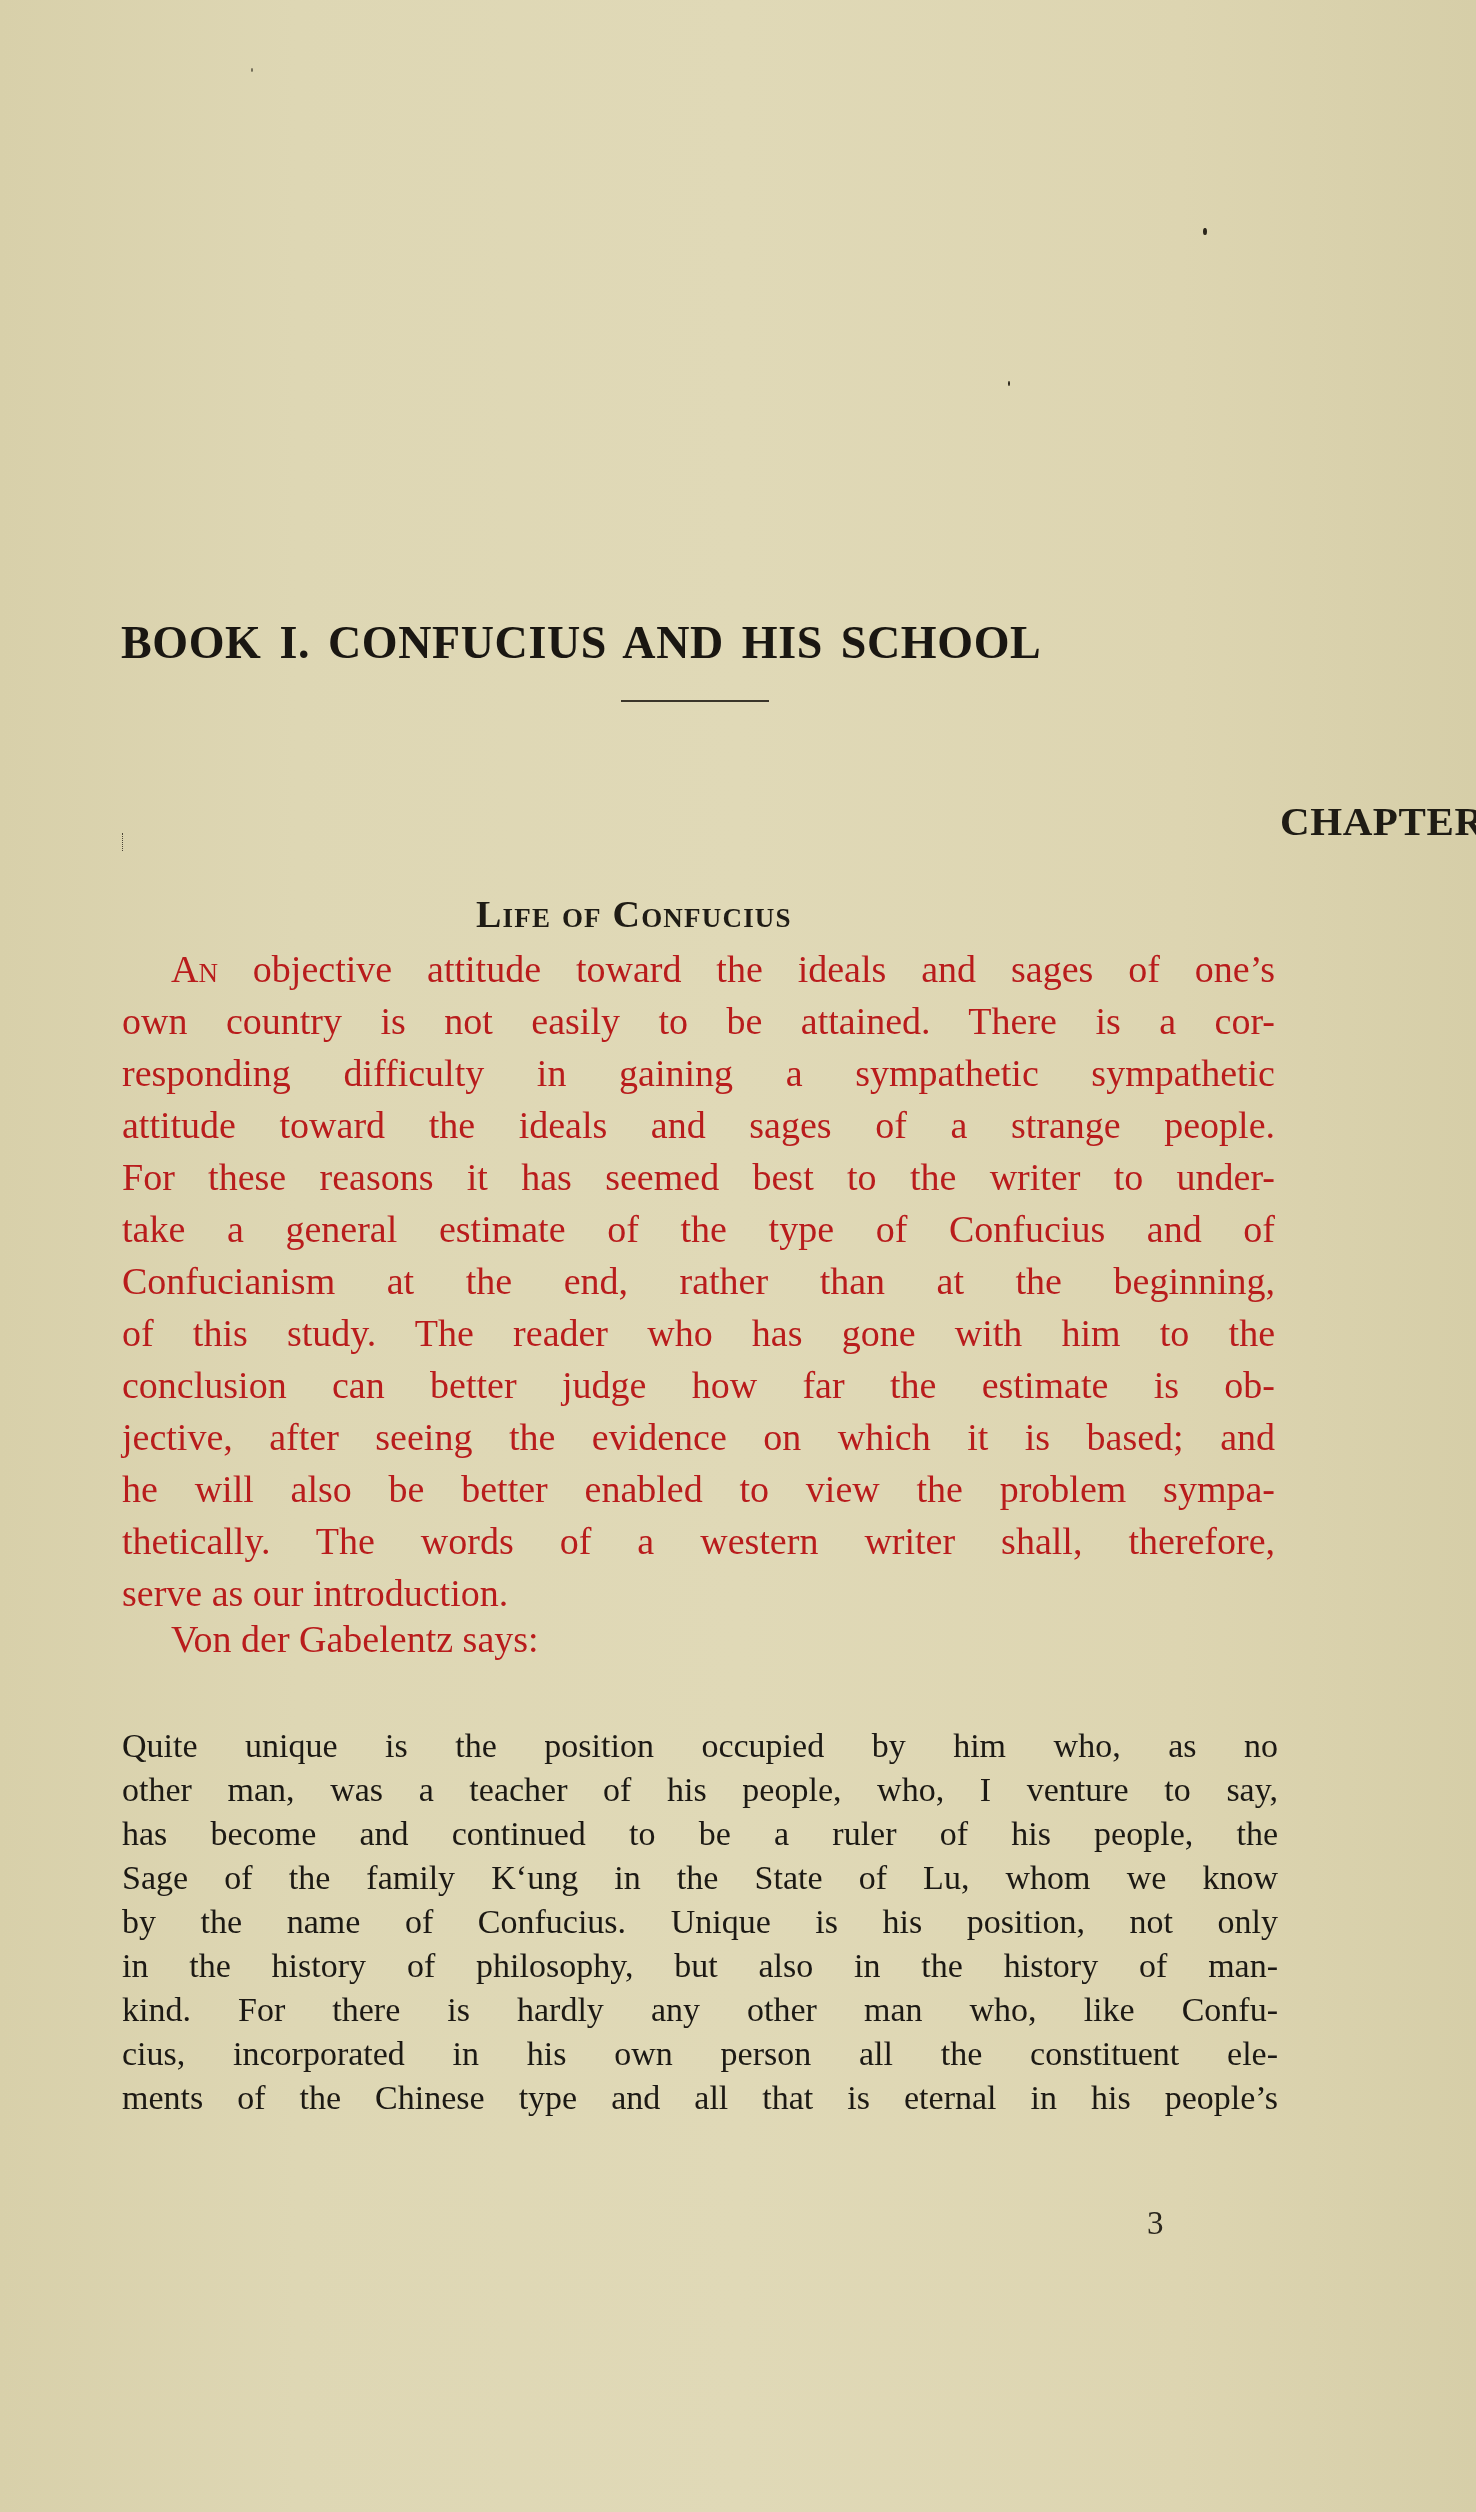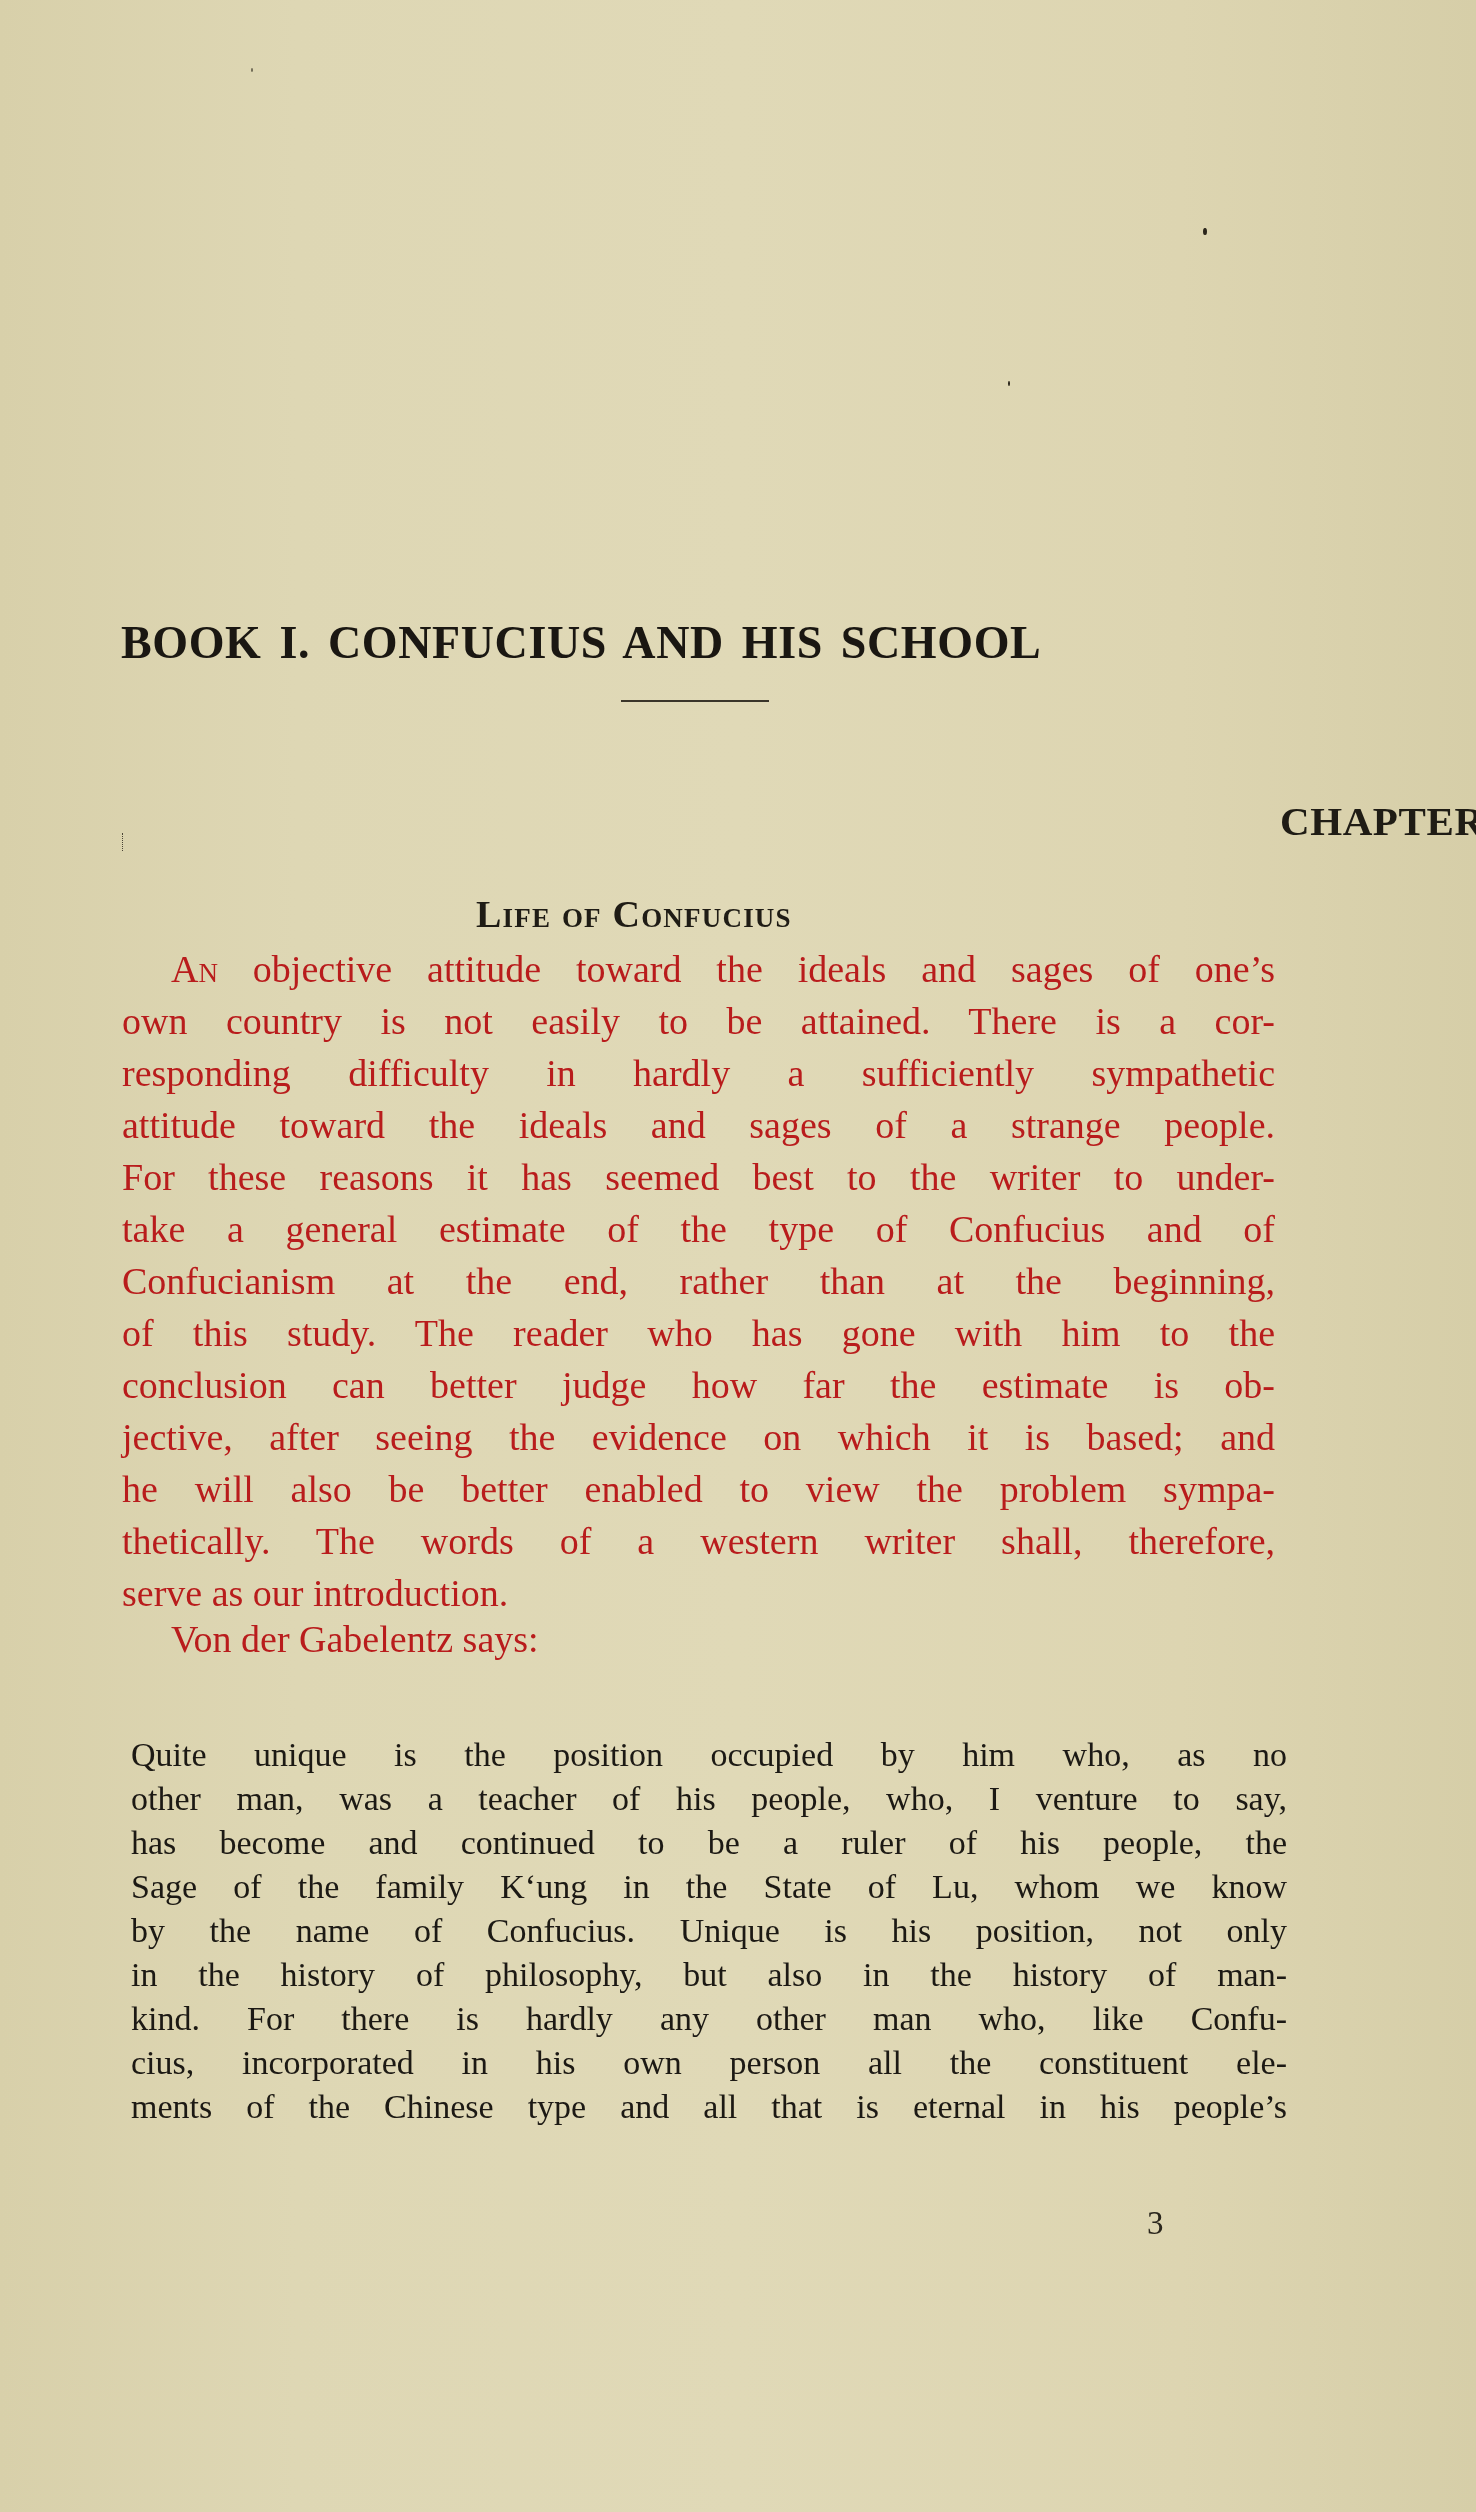--- a/index.html
+++ b/index.html
@@ -144,38 +144,38 @@
 
   <h2 class="chapter-title">CHAPTER I</h2>
 
   <div class="edge-mark"></div>
 
   <h3 class="section-title">Life of Confucius</h3>
 
   <div class="body-block para-1">
     <span class="line indent"><span class="smallcaps">An</span><span> objective attitude toward the ideals and sages of one’s</span></span>
     <span class="line">own country is not easily to be attained. There is a cor-</span>
-    <span class="line">responding difficulty in hardly a sufficiently sympathetic</span>
+    <span class="line">responding difficulty in gaining a sympathetic sympathetic</span>
     <span class="line">attitude toward the ideals and sages of a strange people.</span>
     <span class="line">For these reasons it has seemed best to the writer to under-</span>
     <span class="line">take a general estimate of the type of Confucius and of</span>
     <span class="line">Confucianism at the end, rather than at the beginning,</span>
     <span class="line">of this study. The reader who has gone with him to the</span>
     <span class="line">conclusion can better judge how far the estimate is ob-</span>
     <span class="line">jective, after seeing the evidence on which it is based; and</span>
     <span class="line">he will also be better enabled to view the problem sympa-</span>
     <span class="line">thetically. The words of a western writer shall, therefore,</span>
     <span class="line last">serve as our introduction.</span>
   </div>
 
   <div class="body-block para-2">
     <span class="line indent last">Von der Gabelentz says:</span>
   </div>
 
-  <blockquote class="quote-block" style="margin:9px;">
+  <blockquote class="quote-block" style="margin:0;">
     <span class="line">Quite unique is the position occupied by him who, as no</span>
     <span class="line">other man, was a teacher of his people, who, I venture to say,</span>
     <span class="line">has become and continued to be a ruler of his people, the</span>
     <span class="line">Sage of the family K‘ung in the State of Lu, whom we know</span>
     <span class="line">by the name of Confucius. Unique is his position, not only</span>
     <span class="line">in the history of philosophy, but also in the history of man-</span>
     <span class="line">kind. For there is hardly any other man who, like Confu-</span>
     <span class="line">cius, incorporated in his own person all the constituent ele-</span>
     <span class="line">ments of the Chinese type and all that is eternal in his people’s</span>
   </blockquote>

